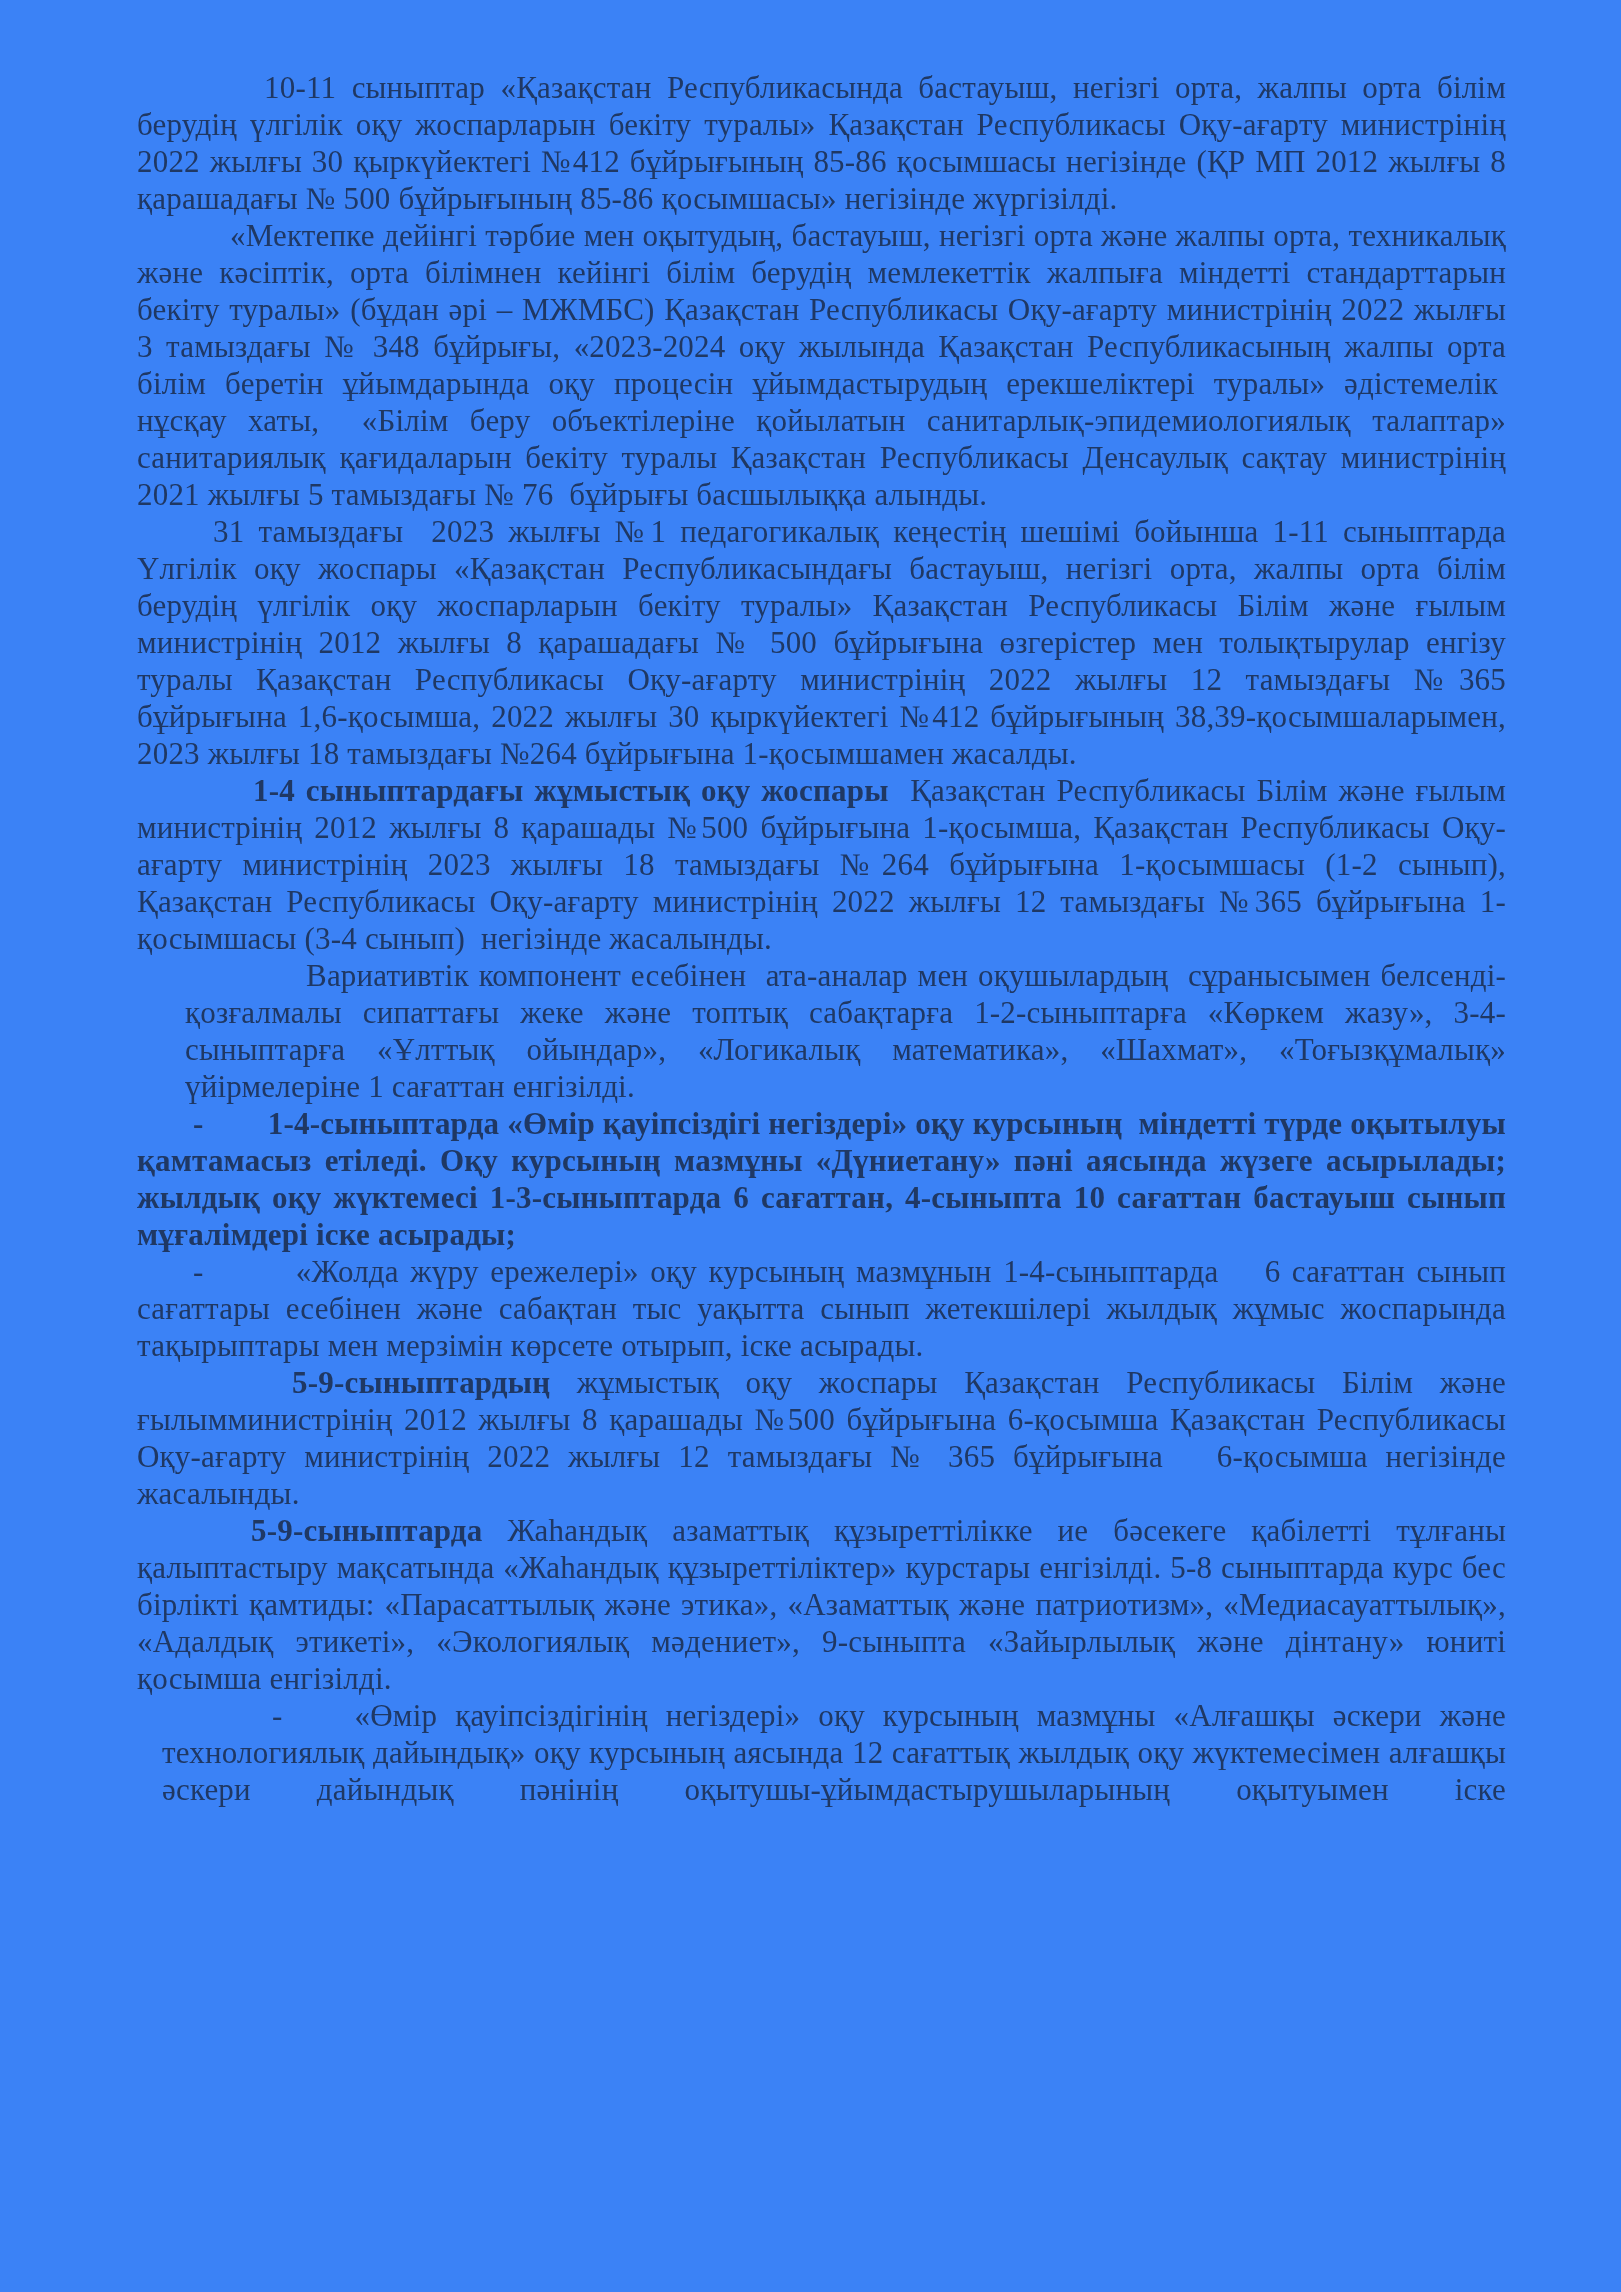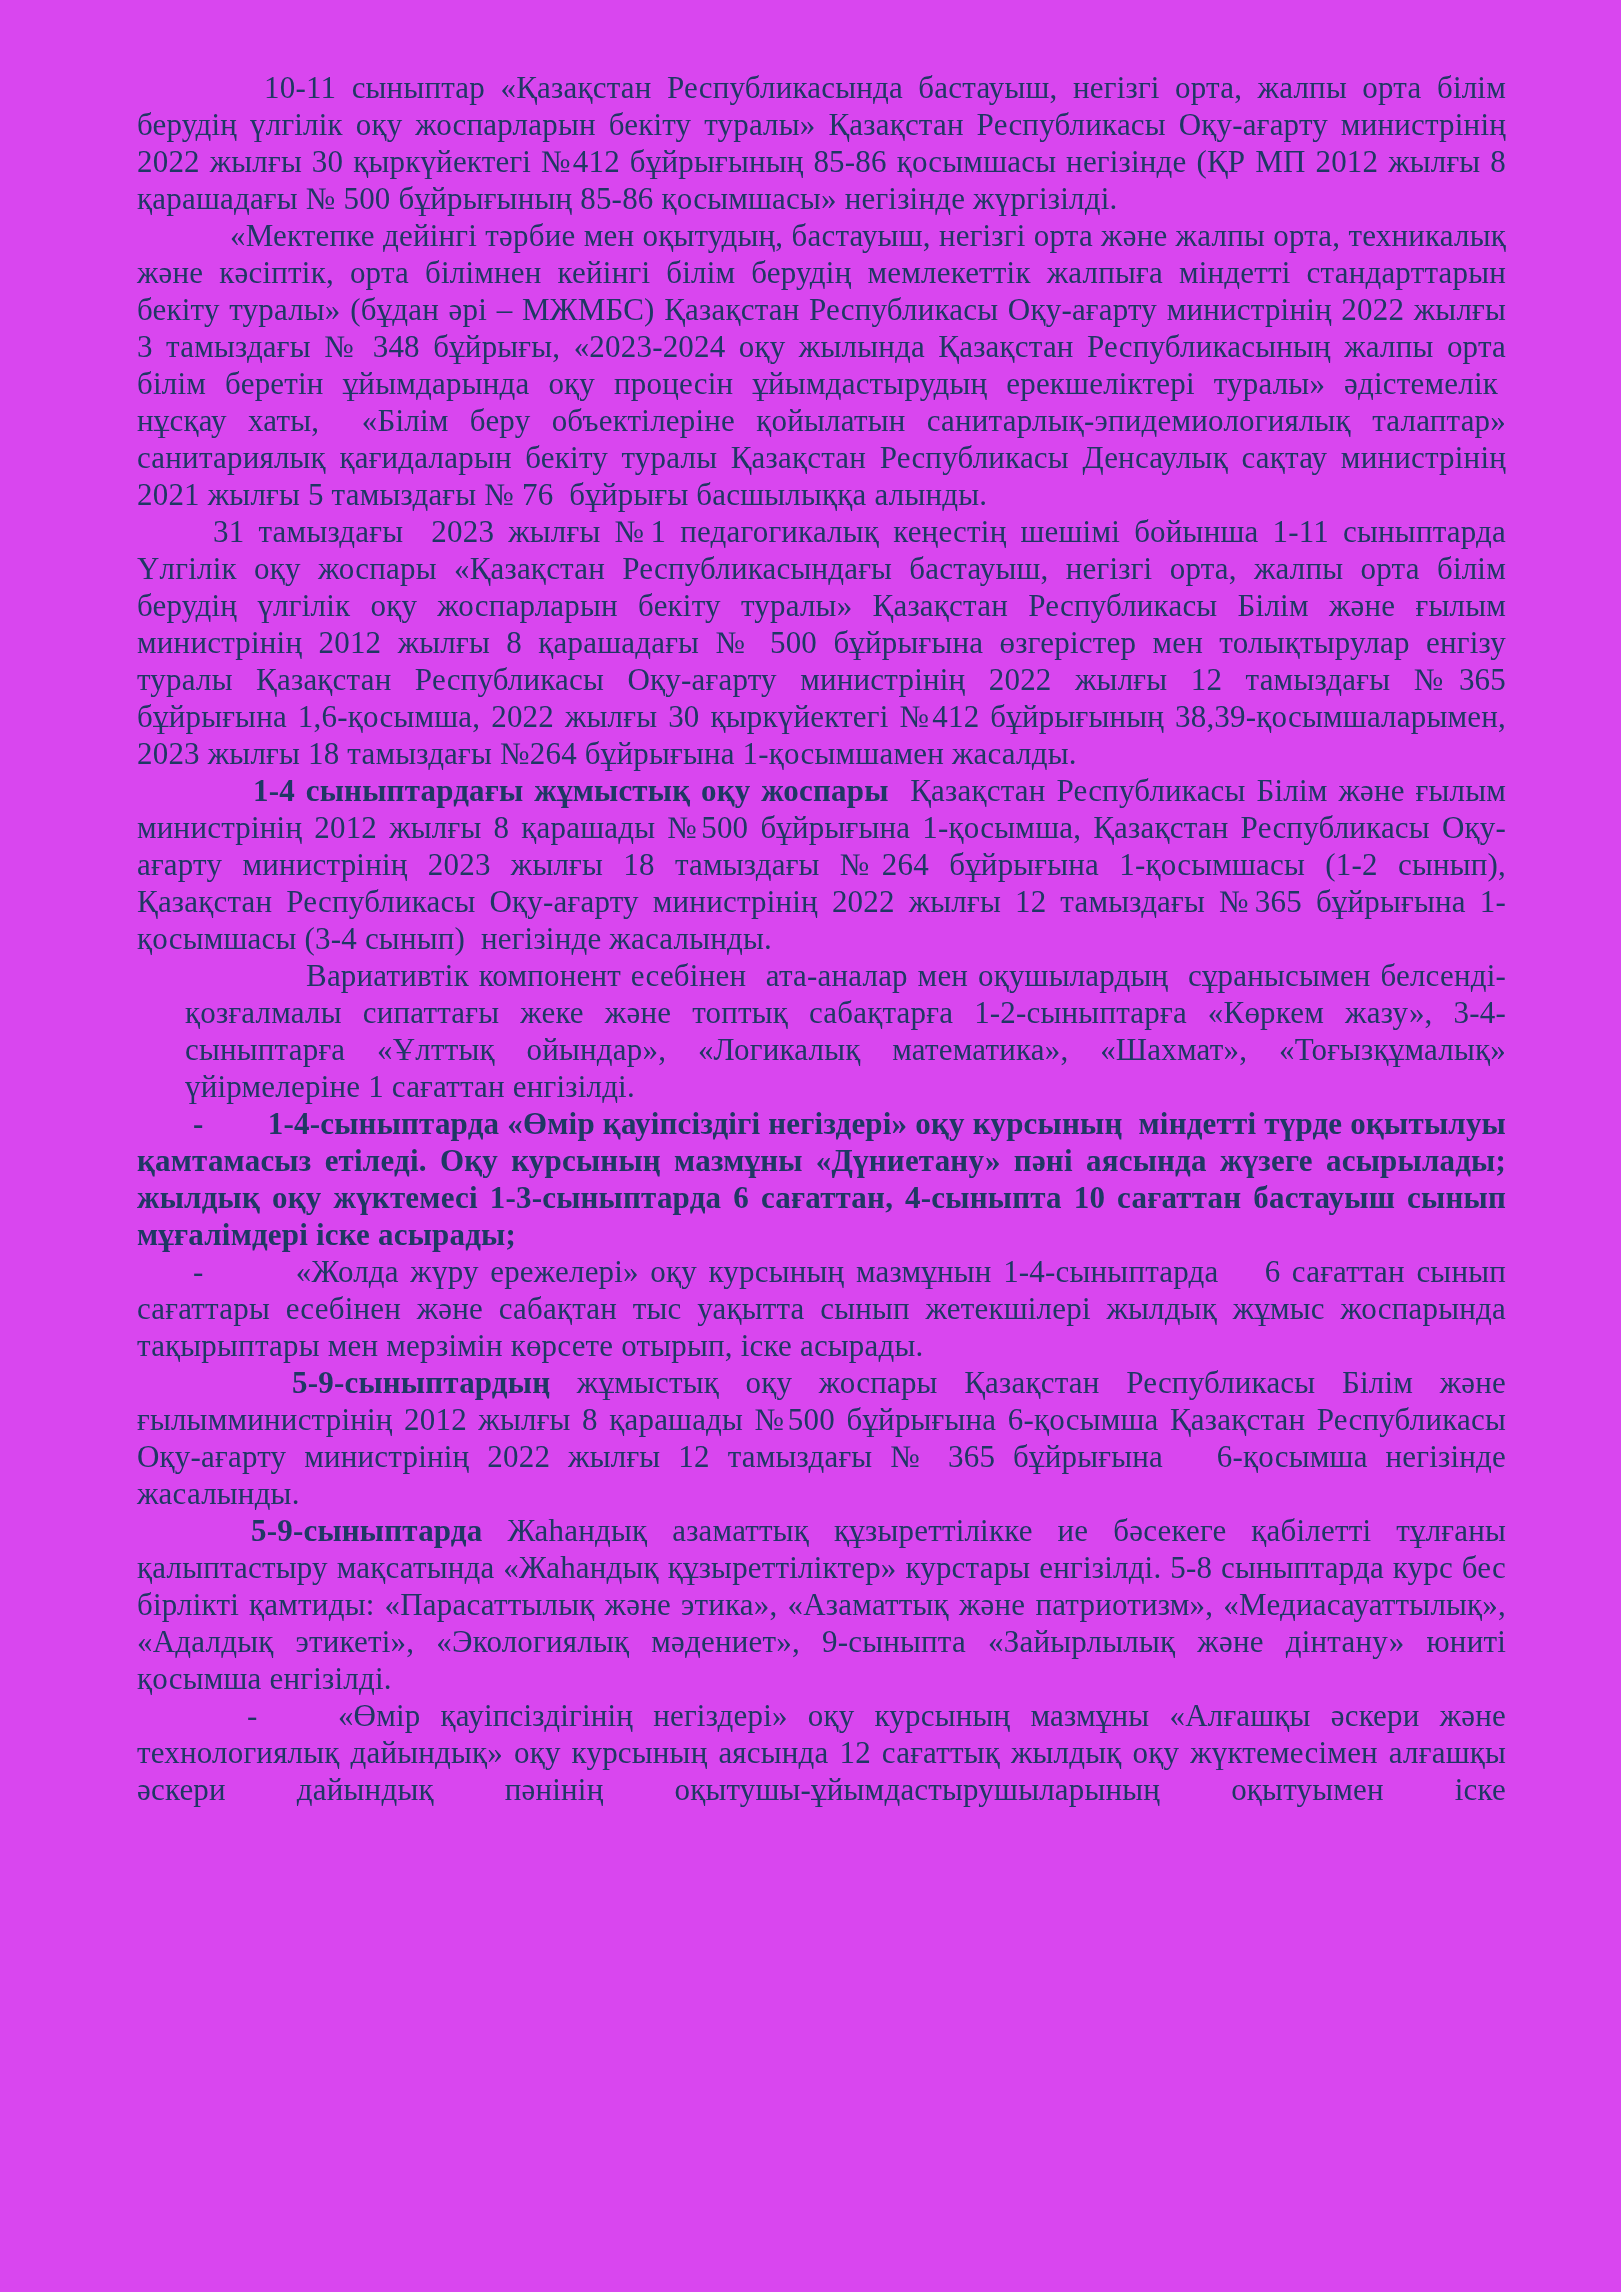--- a/index.html
+++ b/index.html
@@ -4,21 +4,21 @@
 <style>
   html, body {
     margin: 0;
     padding: 0;
     background: #ffffff;
   }
   .page {
     position: relative;
     width: 1621px;
     height: 2293px;
-    background: #d946ef;
+    background: #3b82f6;
     overflow: hidden;
   }
   .doc-body {
     position: absolute;
     left: 137px;
     top: 69px;
     width: 1369px;
     font-family: "Liberation Serif", "DejaVu Serif", serif;
     font-size: 31px;
     line-height: 37px;
@@ -43,16 +43,16 @@
   <div class="doc-body" style="color: rgb(31, 56, 100);">
       <p class="para" style="text-indent: 127px;"><span>10-11 сыныптар «Қазақстан Республикасында бастауыш, негізгі орта, жалпы орта білім берудің үлгілік оқу жоспарларын бекіту туралы» Қазақстан Республикасы Оқу-ағарту министрінің 2022 жылғы 30 қыркүйектегі №412 бұйрығының 85-86 қосымшасы негізінде  (ҚР МП 2012 жылғы 8 қарашадағы № 500 бұйрығының 85-86 қосымшасы» негізінде  жүргізілді.</span></p>
       <p class="para" style="text-indent: 93px;"><span>«Мектепке дейінгі тәрбие мен оқытудың, бастауыш, негізгі орта және жалпы орта, техникалық және кәсіптік, орта білімнен кейінгі білім берудің мемлекеттік жалпыға міндетті стандарттарын бекіту туралы» (бұдан әрі – МЖМБС) Қазақстан Республикасы Оқу-ағарту министрінің 2022 жылғы 3 тамыздағы № 348 бұйрығы, «2023-2024 оқу жылында Қазақстан Республикасының жалпы орта білім беретін ұйымдарында оқу процесін ұйымдастырудың ерекшеліктері туралы» әдістемелік&nbsp; нұсқау хаты,&nbsp; «Білім беру объектілеріне қойылатын санитарлық-эпидемиологиялық талаптар» санитариялық қағидаларын бекіту туралы Қазақстан Республикасы Денсаулық сақтау министрінің 2021 жылғы 5 тамыздағы № 76&nbsp; бұйрығы басшылыққа алынды.</span></p>
       <p class="para" style="text-indent: 76px;"><span>31 тамыздағы&nbsp; 2023 жылғы №1 педагогикалық кеңестің шешімі бойынша 1-11 сыныптарда Үлгілік оқу жоспары «Қазақстан Республикасындағы бастауыш, негізгі орта, жалпы орта білім берудің үлгілік оқу жоспарларын бекіту туралы» Қазақстан Республикасы Білім және ғылым министрінің 2012 жылғы 8 қарашадағы № 500 бұйрығына өзгерістер мен толықтырулар енгізу туралы Қазақстан Республикасы Оқу-ағарту министрінің 2022 жылғы 12 тамыздағы №365 бұйрығына 1,6-қосымша, 2022 жылғы 30 қыркүйектегі №412 бұйрығының 38,39-қосымшаларымен, 2023 жылғы 18 тамыздағы №264 бұйрығына 1-қосымшамен жасалды.</span></p>
       <p class="para" style="text-indent: 116px;"><span class="bold">1-4 сыныптардағы жұмыстық оқу жоспары</span><span>&nbsp; Қазақстан Республикасы Білім және ғылым министрінің 2012 жылғы 8 қарашады №500 бұйрығына 1-қосымша, Қазақстан Республикасы Оқу-ағарту министрінің 2023 жылғы 18 тамыздағы №264 бұйрығына 1-қосымшасы (1-2 сынып), Қазақстан Республикасы Оқу-ағарту министрінің 2022 жылғы 12 тамыздағы №365 бұйрығына 1-қосымшасы (3-4 сынып)&nbsp; негізінде жасалынды.</span></p>
       <p class="para" style="text-indent: 121px; margin-left: 48px;"><span>Вариативтік компонент есебінен&nbsp; ата-аналар мен оқушылардың&nbsp; сұранысымен белсенді-қозғалмалы сипаттағы жеке және топтық сабақтарға 1-2-сыныптарға «Көркем жазу», 3-4-сыныптарға «Ұлттық ойындар», «Логикалық математика», «Шахмат», «Тоғызқұмалық» үйірмелеріне 1 сағаттан енгізілді.</span></p>
       <p class="para" style="text-indent: 56px; font-weight: bold;"><span>-&nbsp;&nbsp;&nbsp;&nbsp;&nbsp;&nbsp;&nbsp; 1-4-сыныптарда «Өмір қауіпсіздігі негіздері» оқу курсының&nbsp; міндетті түрде оқытылуы қамтамасыз етіледі. Оқу курсының мазмұны «Дүниетану» пәні аясында жүзеге асырылады; жылдық оқу жүктемесі 1-3-сыныптарда 6 сағаттан, 4-сыныпта 10 сағаттан бастауыш сынып мұғалімдері іске асырады;</span></p>
       <p class="para" style="text-indent: 56px;"><span>-&nbsp;&nbsp;&nbsp;&nbsp;&nbsp;&nbsp;&nbsp; «Жолда жүру ережелері» оқу курсының мазмұнын 1-4-сыныптарда&nbsp;&nbsp;&nbsp; 6 сағаттан сынып сағаттары есебінен және сабақтан тыс уақытта сынып жетекшілері жылдық жұмыс жоспарында тақырыптары мен мерзімін көрсете отырып, іске асырады.</span></p>
       <p class="para" style="text-indent: 155px;"><span class="bold">5-9-сыныптардың</span><span> жұмыстық оқу жоспары Қазақстан Республикасы Білім және ғылымминистрінің 2012 жылғы 8 қарашады №500 бұйрығына 6-қосымша Қазақстан Республикасы Оқу-ағарту министрінің 2022 жылғы 12 тамыздағы № 365 бұйрығына&nbsp;&nbsp; 6-қосымша негізінде жасалынды.</span></p>
       <p class="para" style="text-indent: 114px;"><span class="bold">5-9-сыныптарда</span><span> Жаһандық азаматтық құзыреттілікке ие бәсекеге қабілетті тұлғаны қалыптастыру мақсатында «Жаһандық құзыреттіліктер» курстары енгізілді. 5-8 сыныптарда курс бес бірлікті қамтиды: «Парасаттылық және этика», «Азаматтық және патриотизм», «Медиасауаттылық», «Адалдық этикеті», «Экологиялық мәдениет», 9-сыныпта «Зайырлылық және дінтану» юниті қосымша енгізілді.</span></p>
-      <p class="para justify-last" style="text-indent: 110px;"><span>-&nbsp;&nbsp;&nbsp; «Өмір қауіпсіздігінің негіздері» оқу курсының мазмұны «Алғашқы әскери және технологиялық дайындық» оқу курсының аясында 12 сағаттық жылдық оқу жүктемесімен алғашқы әскери дайындық пәнінің оқытушы-ұйымдастырушыларының оқытуымен іске</span></p>
+      <p class="para justify-last" style="text-indent: 110px; margin-left: 25px;"><span>-&nbsp;&nbsp;&nbsp; «Өмір қауіпсіздігінің негіздері» оқу курсының мазмұны «Алғашқы әскери және технологиялық дайындық» оқу курсының аясында 12 сағаттық жылдық оқу жүктемесімен алғашқы әскери дайындық пәнінің оқытушы-ұйымдастырушыларының оқытуымен іске</span></p>
     </div>
 </div>
 
 
 </body></html>

